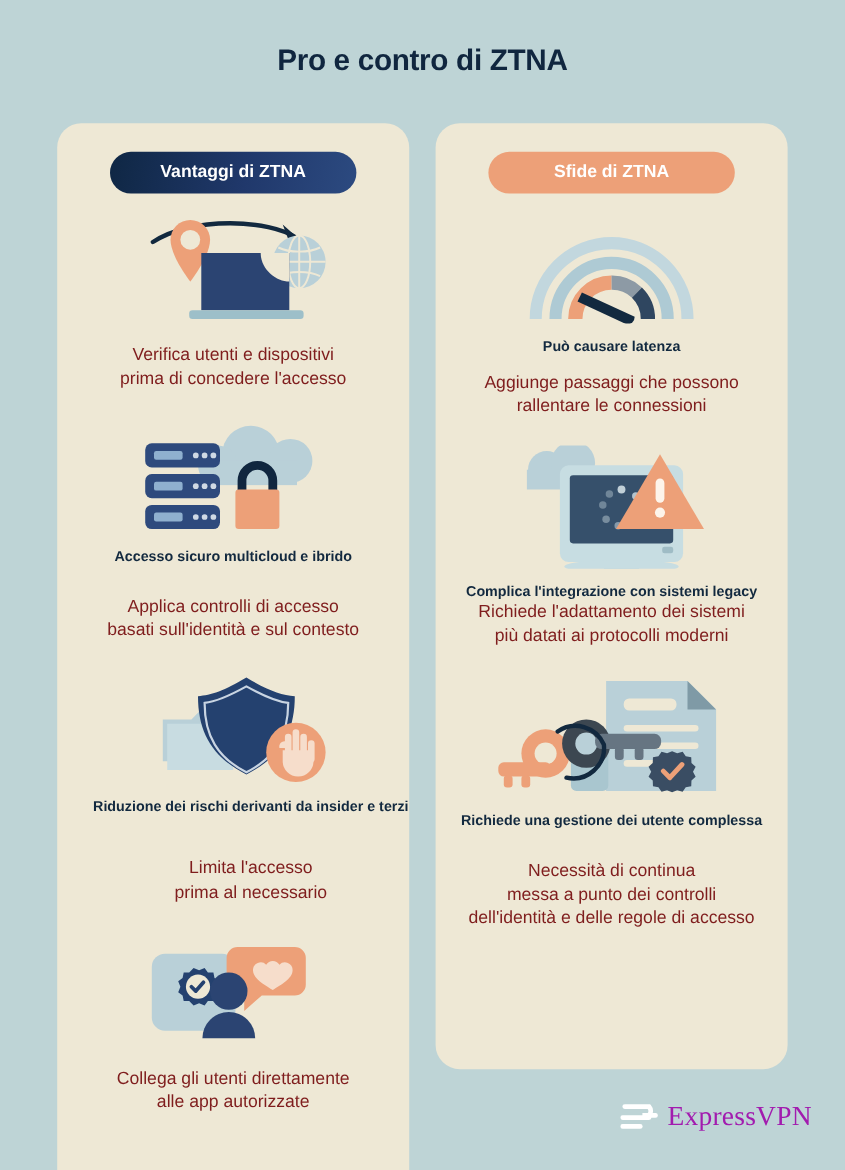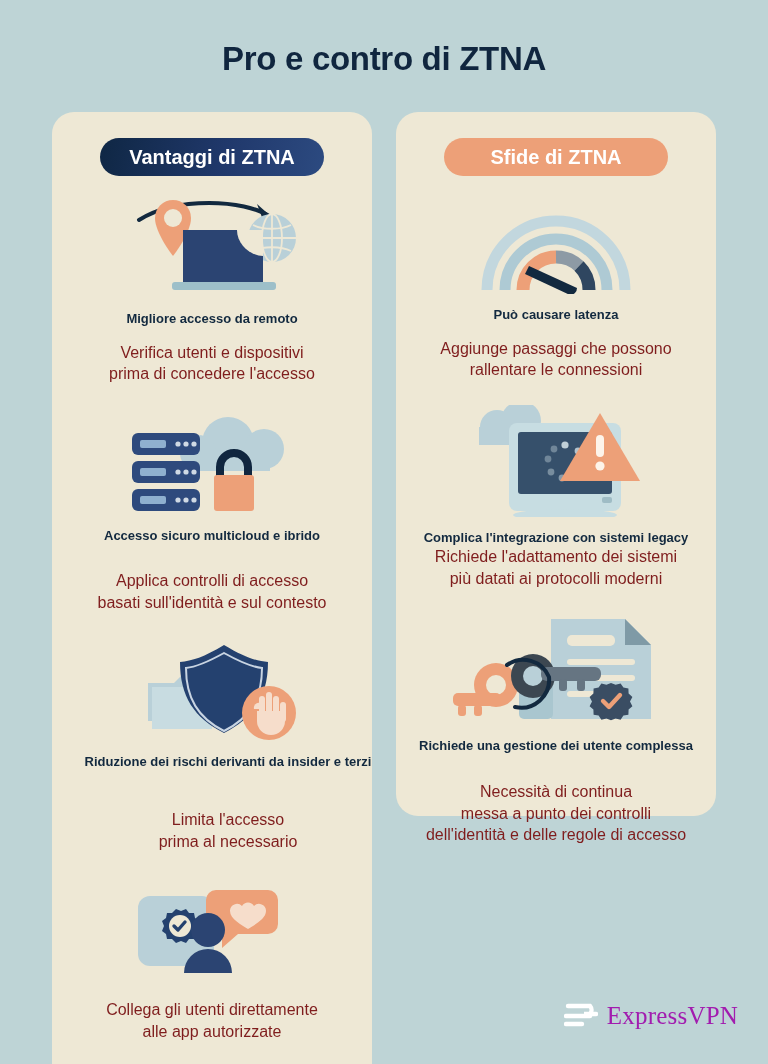--- a/index.html
+++ b/index.html
@@ -7,39 +7,39 @@
     width: 768px; height: 1064px;
     background: #bed4d6;
     font-family: "Liberation Sans", sans-serif;
     overflow: hidden;
   }
   .page { position: relative; width: 768px; height: 1064px; }
 
   .page-title {
     position: absolute; top: 40px; left: 0; width: 768px;
     text-align: center;
-    font-size: 33px; font-weight: 700; color: #10263f;
+    font-size: 27px; font-weight: 700; color: #10263f;
     letter-spacing: -0.3px;
   }
 
   .card {
     position: absolute;
     background: #eee8d5;
     border-radius: 22px;
   }
   .card-left  { left: 52px;  top: 112px; width: 320px; height: 952px; border-bottom-left-radius: 0; border-bottom-right-radius: 0; }
-  .card-right { left: 396px; top: 112px; width: 320px; height: 704px; }
+  .card-right { left: 396px; top: 112px; width: 320px; height: 860px; }
 
   .pill {
     position: absolute; top: 26px; left: 50%;
     transform: translateX(-50%);
     height: 38px; min-width: 224px;
     border-radius: 19px;
     display: flex; align-items: center; justify-content: center;
-    color: #ffffff; font-size: 20px; font-weight: 700;
+    color: #ffffff; font-size: 16px; font-weight: 700;
     padding: 0 26px; white-space: nowrap;
   }
   .pill-pros { background: linear-gradient(100deg, #0f2744 0%, #20386b 55%, #2c4a80 100%); }
   .pill-cons { background: #eda078; }
 
   .items { position: absolute; top: 84px; left: 0; width: 100%; }
 
   .item { width: 100%; text-align: center; }
   .icon-wrap {
     width: 100%; display: flex; align-items: center; justify-content: center;
@@ -98,21 +98,20 @@
               <path d="M136 27 C146 32 164 32 174 27"></path>
               <path d="M136 53 C146 48 164 48 174 53"></path>
             </g>
             <path d="M38 20 a18 18 0 0 1 36 0 c0 15 -18 38 -18 38 S38 35 38 20 z" fill="#eda078"></path>
             <circle cx="56" cy="20" r="9" fill="#eee8d5"></circle>
             <path d="M66 32 L146 32 L146 84 L66 84 Z" fill="#2b4472"></path>
             <path d="M120 32 L146 32 L146 58 C134 58 120 47 120 32 Z" fill="#eee8d5"></path>
             <rect x="55" y="84" width="104" height="8" rx="3" fill="#9dbfc9"></rect>
           </svg>
         </div>
-        <div class="item-title sp-title">Migliore accesso da remoto</div>
         <div class="item-desc sp-desc" style="white-space:pre-line">Verifica utenti e dispositivi
 prima di concedere l'accesso</div>
       </div>
 
       <div class="item" style="margin-top:30px;">
         <div class="icon-wrap">
           <svg width="185" height="100" viewBox="0 0 185 100">
             <g fill="#b9d0d8">
               <circle cx="108" cy="28" r="26"></circle>
               <circle cx="144" cy="34" r="20"></circle>

